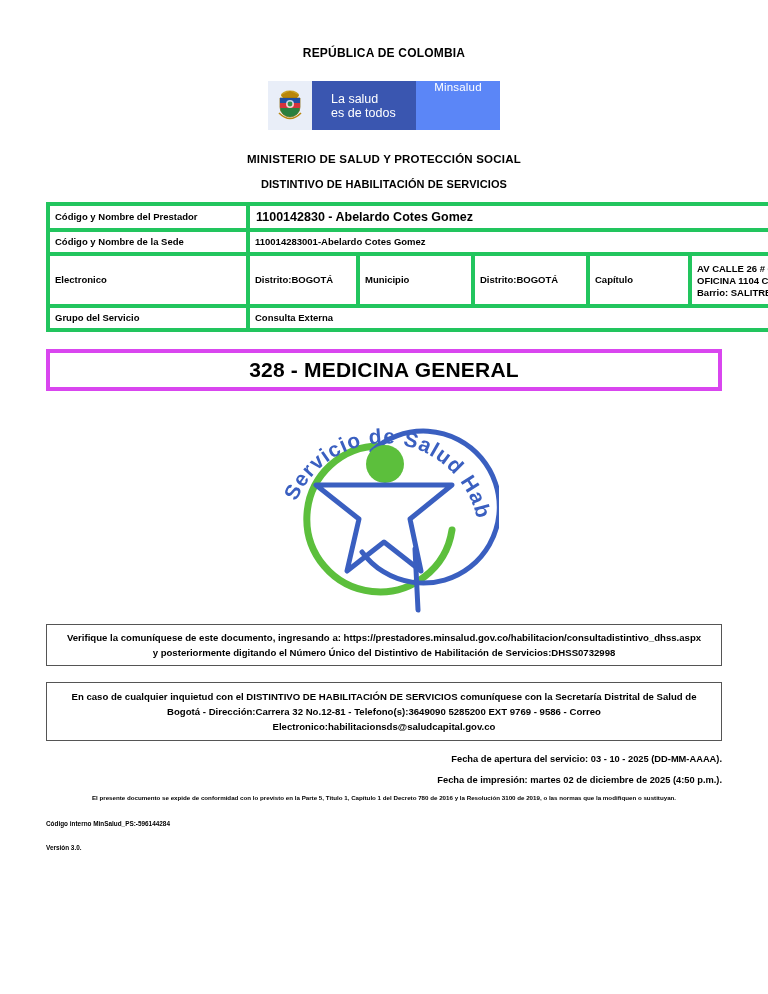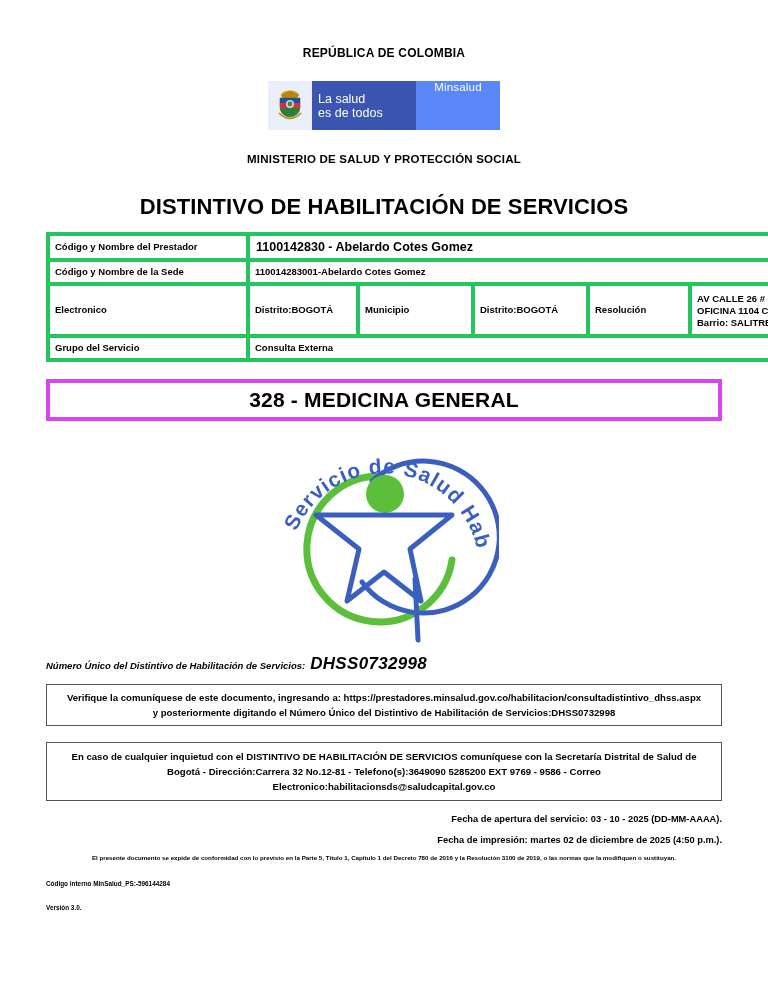--- a/index.html
+++ b/index.html
@@ -48,21 +48,21 @@
     background: #e9eef8;
     display: flex;
     align-items: center;
     justify-content: center;
   }
   .ms-blue {
     flex: 0 0 104px;
     background: #3a56b0;
     display: flex;
     align-items: center;
-    padding-left: 6px;
+    padding-left: 19px;
     box-sizing: border-box;
   }
   .ms-blue span {
     color: #ffffff;
     font-size: 12.5px;
     line-height: 14px;
     font-weight: normal;
   }
   .ms-light {
     flex: 1 1 auto;
@@ -79,23 +79,23 @@
 
   .ministry-title {
     text-align: center;
     font-size: 11.5px;
     font-weight: bold;
     margin-top: 23px;
     letter-spacing: .2px;
   }
   .doc-title {
     text-align: center;
-    font-size: 22px;
-    font-weight: bold;
-    margin-top: 29px;
+    font-size: 11px;
+    font-weight: bold;
+    margin-top: 13px;
     letter-spacing: .1px;
   }
 
   
   table.info {
     border-collapse: collapse;
     width: 676px;
     margin: 12px 0 0 0;
     table-layout: fixed;
   }
@@ -256,21 +256,21 @@
       </tr>
       <tr>
         <td>Código y Nombre de la Sede</td>
         <td colspan="5">110014283001-Abelardo Cotes Gomez</td>
       </tr>
       <tr style="height:52px">
         <td>Electronico</td>
         <td>Distrito:BOGOTÁ</td>
         <td>Municipio</td>
         <td>Distrito:BOGOTÁ</td>
-        <td>Resolución</td>
+        <td>Capítulo</td>
         <td class="addr">AV CALLE 26 # 69-76 OFICINA 1104 CS 2. Barrio: SALITRE.</td>
       </tr>
       <tr>
         <td>Grupo del Servicio</td>
         <td colspan="5">Consulta Externa</td>
       </tr>
     </tbody>
   </table>
 
   <div class="service-banner">
@@ -291,24 +291,20 @@
 
       <path d="M 47 86 L 183 86 L 141 120 L 152 172 L 115 143 L 78 172 L 90 120 Z" fill="none" stroke="#3a5fc0" stroke-width="5" stroke-linejoin="round"></path>
 
       <path d="M 146 150 L 149 211" fill="none" stroke="#3a5fc0" stroke-width="5" stroke-linecap="round"></path>
       <text font-family="'Liberation Sans', sans-serif" font-size="21" font-weight="bold" fill="#3a5fc0" letter-spacing="1">
         <textPath href="#arcTxt" startOffset="7%">Servicio de Salud Habilitado</textPath>
       </text>
     </svg>
   </div>
 
-  <div class="unique-line">
-    <span class="unique-label">Número Único del Distintivo de Habilitación de Servicios:</span>
-    <span class="unique-value">DHSS0732998</span>
-  </div>
 
   <div class="note-box">
     <div>Verifique la comuníquese de este documento, ingresando a: https://prestadores.minsalud.gov.co/habilitacion/consultadistintivo_dhss.aspx</div>
     <div>y posteriormente digitando el Número Único del Distintivo de Habilitación de Servicios:DHSS0732998</div>
   </div>
 
   <div class="note-box contact">
     <div>En caso de cualquier inquietud con el DISTINTIVO DE HABILITACIÓN DE SERVICIOS comuníquese con la Secretaría Distrital de Salud de</div>
     <div>Bogotá - Dirección:Carrera 32 No.12-81 - Telefono(s):3649090 5285200 EXT 9769 - 9586 - Correo</div>
     <div>Electronico:habilitacionsds@saludcapital.gov.co</div>

